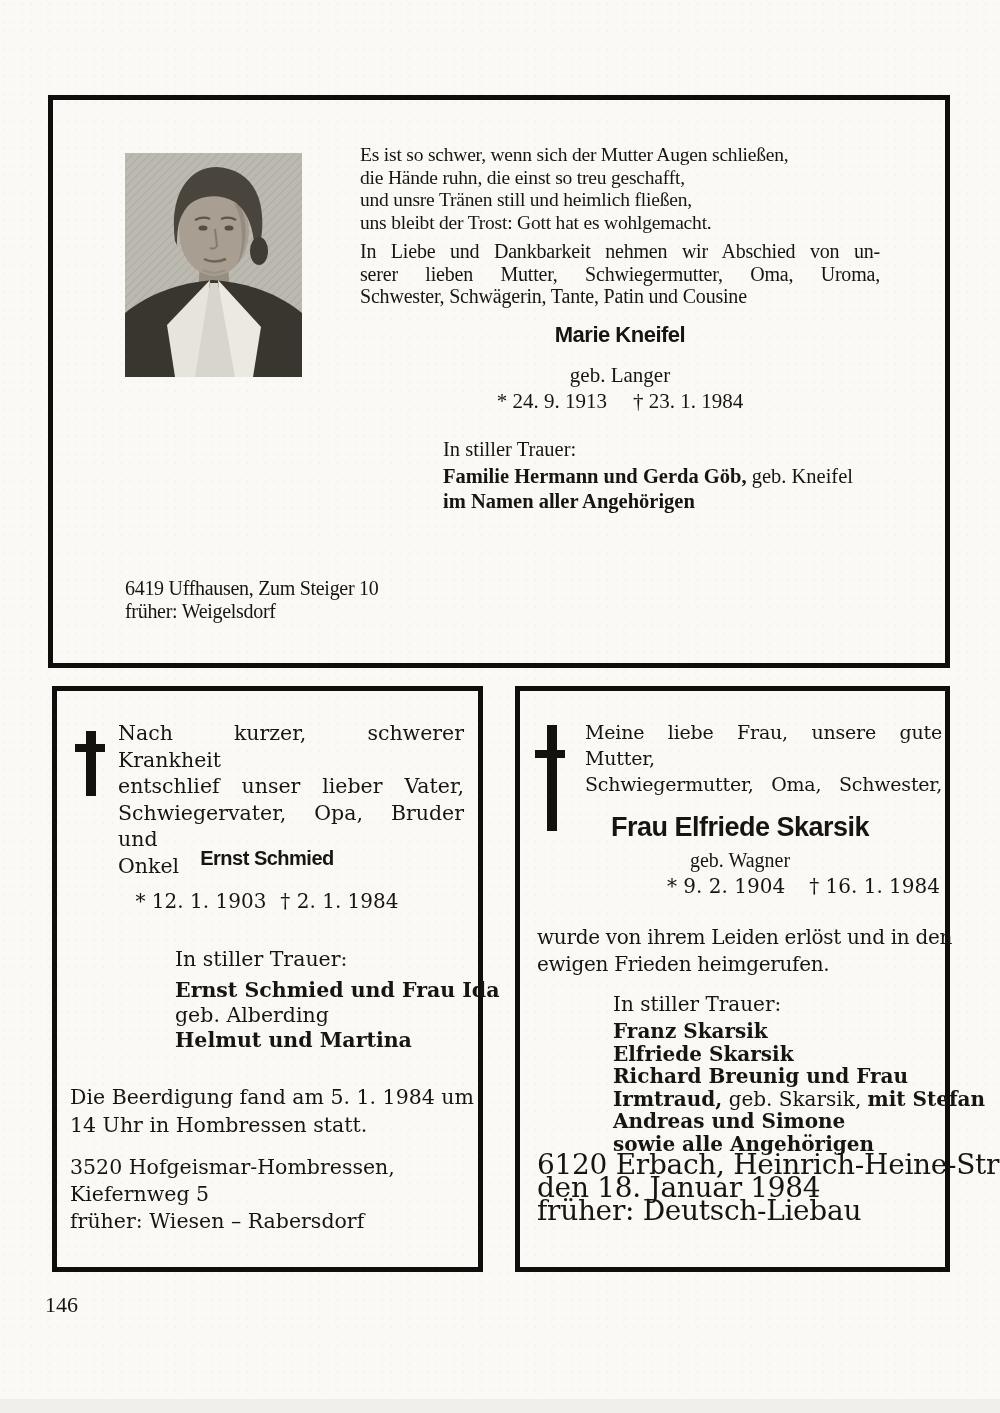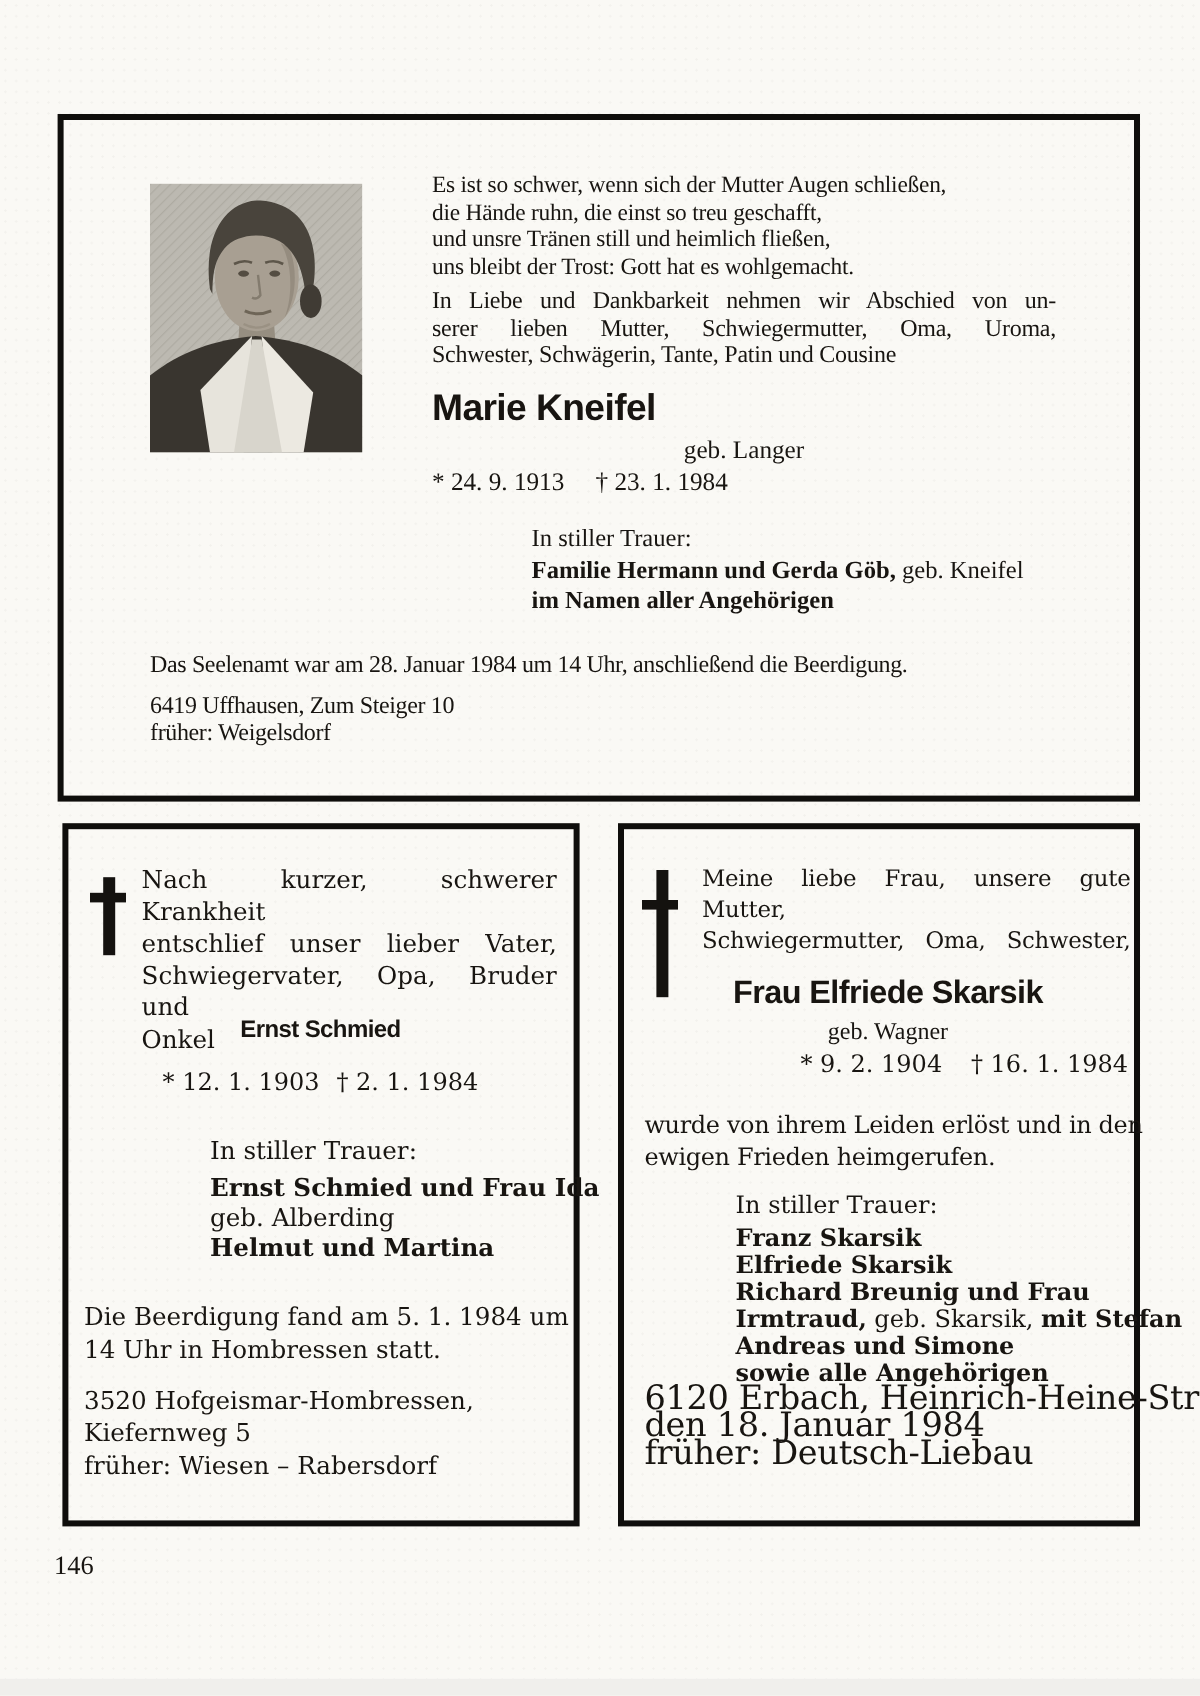--- a/index.html
+++ b/index.html
@@ -31,23 +31,23 @@
   .line{display:block;}
   .nw{white-space:nowrap;}
   .j{text-align:justify;text-align-last:justify;}
   .center{text-align:center;font-family:Liberation Serif, serif;}
   b{font-weight:bold;}
 
   
   .photo{position:absolute;left:72px;top:53px;width:177px;height:224px;}
   .k-poem{left:307px;top:44px;font-size:19.5px;line-height:22.5px;letter-spacing:-0.2px;}
   .k-intro{left:307px;top:140px;width:520px;font-size:20px;line-height:22.5px;letter-spacing:-0.2px;}
-  .k-name{left:307px;top:222px;width:520px;margin:0;font-size:31px;font-weight:bold;letter-spacing:-0.5px;}
+  .k-name{left:307px;top:222px;width:520px;margin:0;font-size:22px;font-weight:bold;letter-spacing:-0.5px;text-align:center;}
   .k-maiden{left:307px;top:263px;width:520px;font-size:21px;}
-  .k-dates{left:307px;top:289px;width:520px;display:flex;gap:26px;font-size:21px;}
+  .k-dates{left:307px;top:289px;width:520px;display:flex;justify-content:center;gap:26px;font-size:21px;}
   .k-mourning{left:390px;top:338px;font-size:20.5px;}
   .k-mourners{left:390px;top:364px;font-size:20.5px;line-height:25px;}
   .k-service{left:72px;top:443px;font-size:20px;letter-spacing:-0.3px;}
   .k-address{left:72px;top:477px;font-size:20px;line-height:23px;letter-spacing:-0.3px;}
 
   
   .cross{position:absolute;}
   .cross i{position:absolute;display:block;background:#14120f;}
   .cross-left{left:18px;top:40px;width:30px;height:65px;}
   .cross-left .cv{left:11px;top:0;width:10px;height:65px;}
@@ -131,21 +131,20 @@
       <span class="nw">† 23. 1. 1984</span>
     </div>
 
     <div class="abs k-mourning serif-c">In stiller Trauer:</div>
 
     <div class="abs k-mourners serif-c">
       <span class="line nw"><b>Familie Hermann und Gerda Göb,</b><span> geb. Kneifel</span></span>
       <span class="line nw"><b>im Namen aller Angehörigen</b></span>
     </div>
 
-    <div class="abs k-service serif-c nw">Das Seelenamt war am 28. Januar 1984 um 14 Uhr, anschließend die Beerdigung.</div>
 
     <div class="abs k-address serif-c">
       <span class="line nw">6419 Uffhausen, Zum Steiger 10</span>
       <span class="line nw">früher: Weigelsdorf</span>
     </div>
   </section>
 
   <section class="box box-left">
 
     <div class="cross cross-left">

